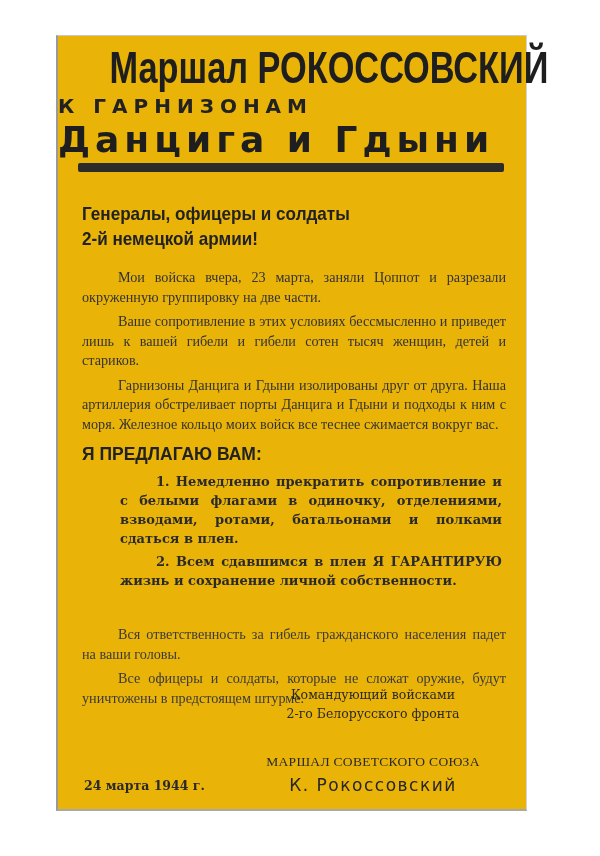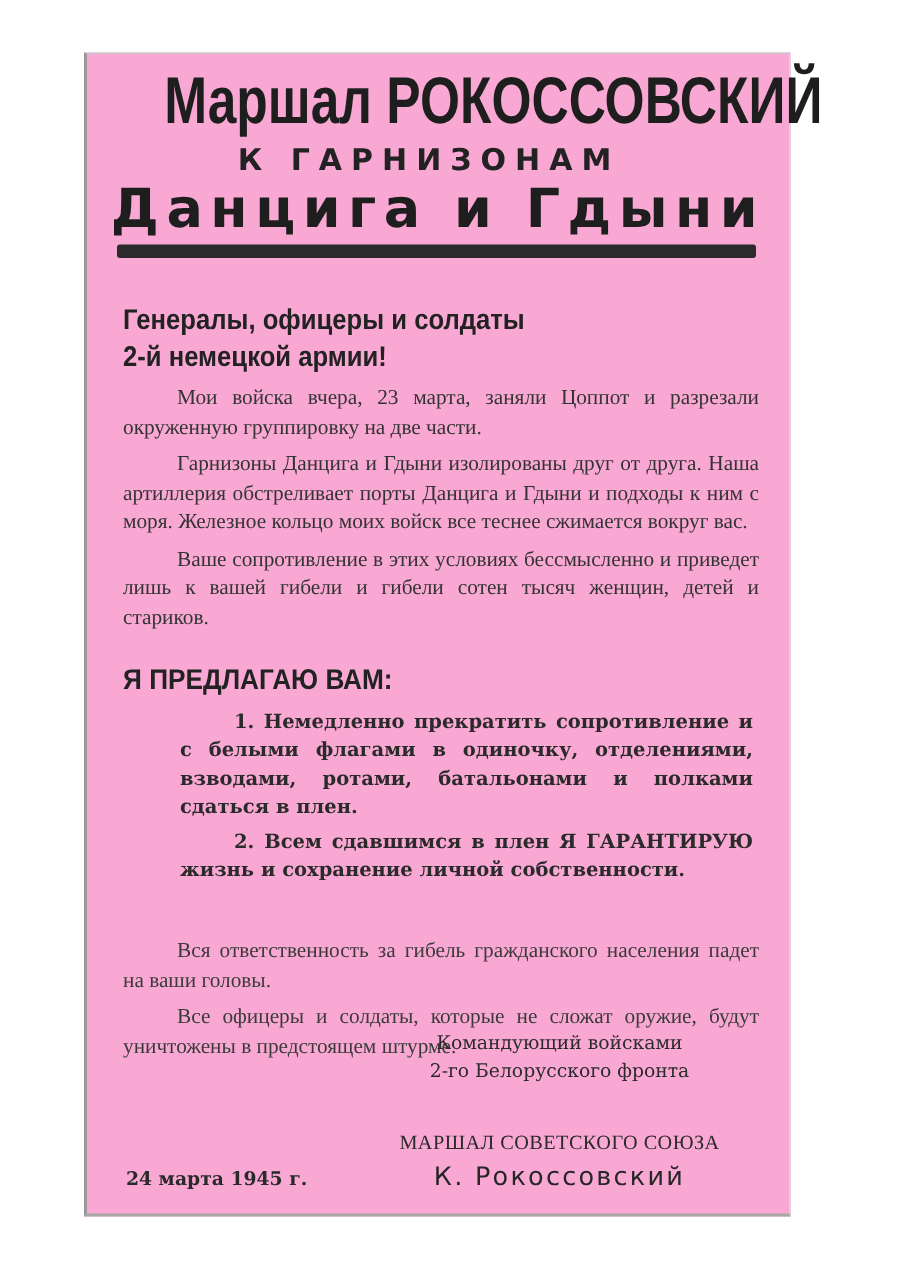--- a/index.html
+++ b/index.html
@@ -13,21 +13,21 @@
       position: relative;
       overflow: hidden;
       font-family: "Liberation Serif", serif;
     }
     .poster {
       position: absolute;
       left: 56px;
       top: 35px;
       width: 471px;
       height: 776px;
-      background: #f9a8d4;
+      background: #eab308;
       border-left: 2px solid #9a9a9a;
       border-top: 1px solid #c8c8c8;
       border-bottom: 2px solid #a8a8a8;
       border-right: 1px solid #d4d4d4;
       box-sizing: border-box;
       color: #2a2a2a;
     }
     .title1 {
       position: absolute;
       left: 0; right: 0;
@@ -40,33 +40,31 @@
       color: #1e1e1e;
       transform: scaleX(0.78);
       transform-origin: center;
       white-space: nowrap;
       line-height: 48px;
     }
     .title2 {
       position: absolute;
       left: 0; right: 12px;
       top: 58px;
-      text-align: center;
       font-family: "DejaVu Sans", sans-serif;
       font-weight: bold;
       font-size: 20px;
       letter-spacing: 6px;
       color: #222;
       line-height: 24px;
     }
     .title3 {
       position: absolute;
       left: 0; right: 0;
       top: 84px;
-      text-align: center;
       font-family: "DejaVu Sans", sans-serif;
       font-weight: bold;
       font-size: 36px;
       letter-spacing: 5px;
       color: #1e1e1e;
       line-height: 40px;
       white-space: nowrap;
     }
     .black-bar {
       position: absolute;
@@ -186,24 +184,24 @@
   <div class="title1">Маршал РОКОССОВСКИЙ</div>
   <div class="title2">К ГАРНИЗОНАМ</div>
   <div class="title3">Данцига и Гдыни</div>
   <div class="black-bar"></div>
 
   <div class="address">
     <div>Генералы, офицеры и солдаты</div>
     <div>2-й немецкой армии!</div>
   </div>
 
-  <div class="body-text" style="top: 220px;">
+  <div class="body-text" style="top: 232px;">
     <p class="para">Мои войска вчера, 23 марта, заняли Цоппот и разрезали окруженную группировку на две части.</p>
+    <p class="para">Ваше сопротивление в этих условиях бессмысленно и приведет лишь к вашей гибели и гибели сотен тысяч женщин, детей и стариков.</p>
     <p class="para">Гарнизоны Данцига и Гдыни изолированы друг от друга. Наша артиллерия обстреливает порты Данцига и Гдыни и подходы к ним с моря. Железное кольцо моих войск все теснее сжимается вокруг вас.</p>
-    <p class="para">Ваше сопротивление в этих условиях бессмысленно и приведет лишь к вашей гибели и гибели сотен тысяч женщин, детей и стариков.</p>
   </div>
 
   <div class="offer-heading">Я ПРЕДЛАГАЮ ВАМ:</div>
 
   <div class="offer-list">
     <p class="offer-item">1. Немедленно прекратить сопротивление и с белыми флагами в одиночку, отделениями, взводами, ротами, батальонами и полками сдаться в плен.</p>
     <p class="offer-item">2. Всем сдавшимся в плен Я ГАРАНТИРУЮ жизнь и сохранение личной собственности.</p>
   </div>
 
   <div class="closing">
@@ -211,14 +209,14 @@
     <p class="para">Все офицеры и солдаты, которые не сложат оружие, будут уничтожены в предстоящем штурме.</p>
   </div>
 
   <div class="signature">
     <div class="sig-line1">Командующий войсками</div>
     <div class="sig-line2">2-го Белорусского фронта</div>
     <div class="sig-line3">МАРШАЛ СОВЕТСКОГО СОЮЗА</div>
     <div class="sig-name">К. Рокоссовский</div>
   </div>
 
-  <div class="date">24 марта 1945 г.</div>
+  <div class="date">24 марта 1944 г.</div>
 </div>
 
 </body></html>

